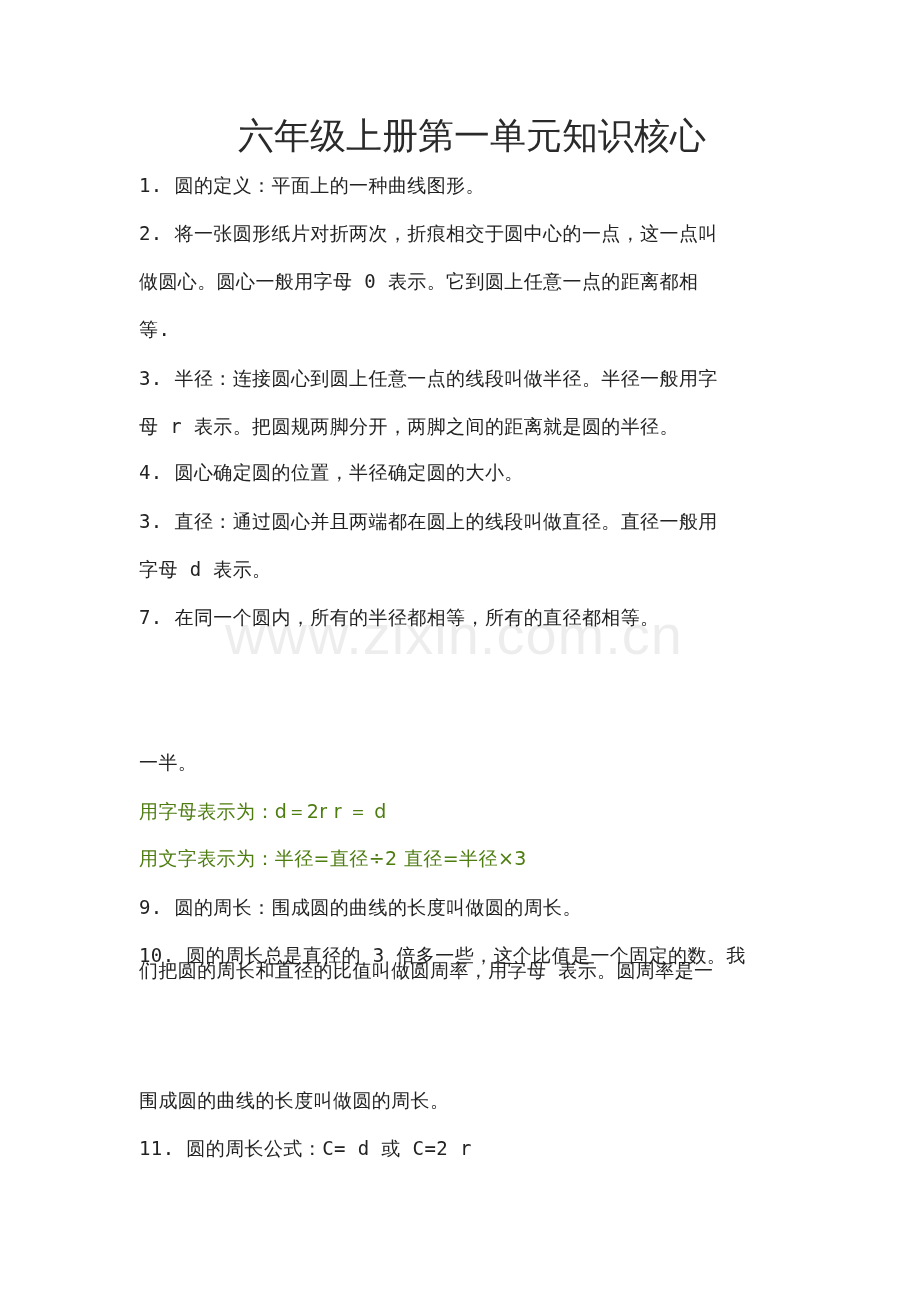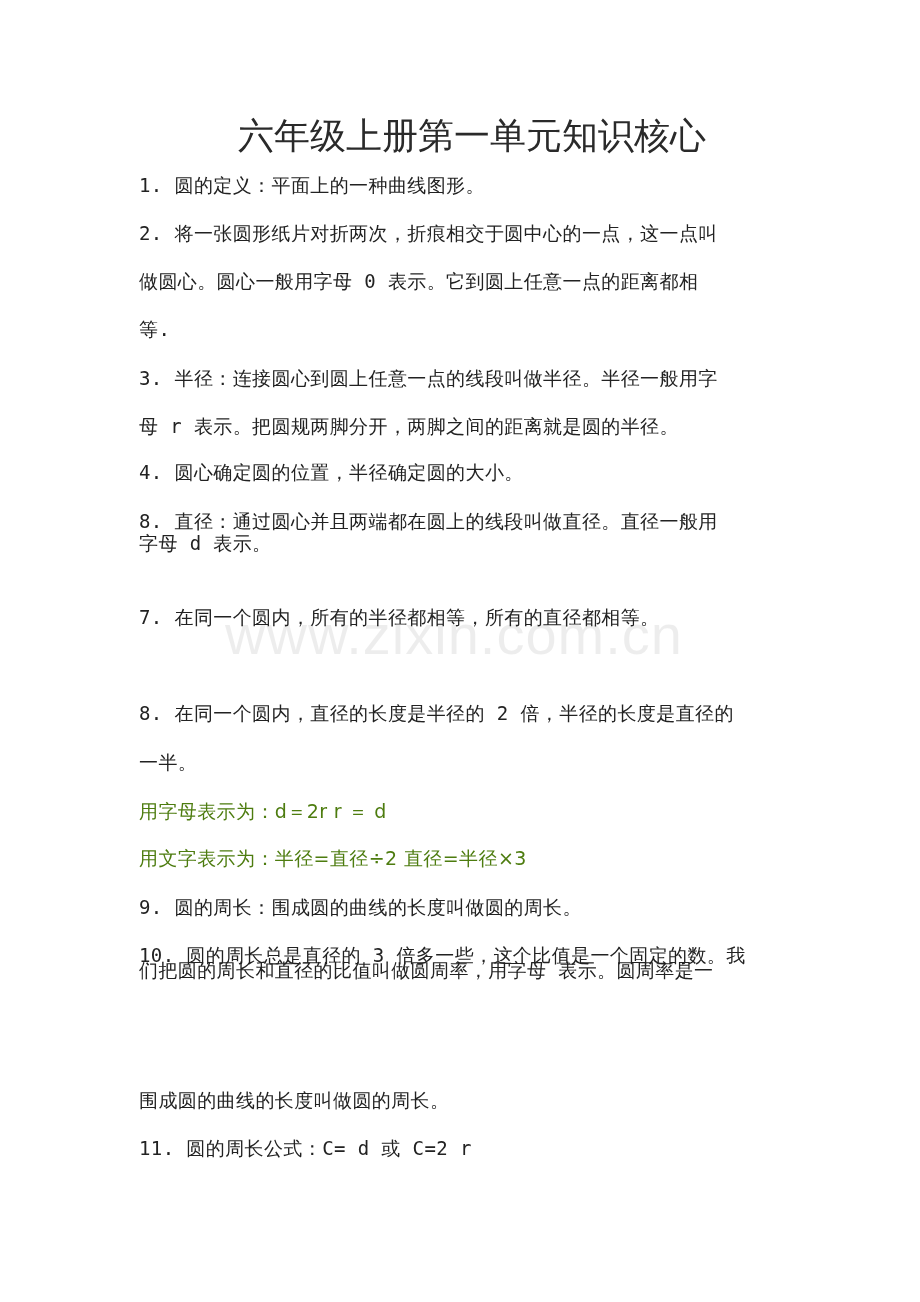--- a/index.html
+++ b/index.html
@@ -31,24 +31,23 @@
 
   <div class="watermark">www.zixin.com.cn</div>
 
   <div class="line" style="top:170px">1. 圆的定义：平面上的一种曲线图形。</div>
   <div class="line" style="top:218px">2. 将一张圆形纸片对折两次，折痕相交于圆中心的一点，这一点叫</div>
   <div class="line" style="top:266px">做圆心。圆心一般用字母 0 表示。它到圆上任意一点的距离都相</div>
   <div class="line" style="top:314px">等.</div>
   <div class="line" style="top:363px">3. 半径：连接圆心到圆上任意一点的线段叫做半径。半径一般用字</div>
   <div class="line" style="top:411px">母 r 表示。把圆规两脚分开，两脚之间的距离就是圆的半径。</div>
   <div class="line" style="top:457px">4. 圆心确定圆的位置，半径确定圆的大小。</div>
-  <div class="line" style="top:506px">8. 直径：通过圆心并且两端都在圆上的线段叫做直径。直径一般用</div>
-  <div class="line" style="top:528px">字母 d 表示。</div>
+  <div class="line" style="top:506px">3. 直径：通过圆心并且两端都在圆上的线段叫做直径。直径一般用</div>
+  <div class="line" style="top:554px">字母 d 表示。</div>
   <div class="line" style="top:602px">7. 在同一个圆内，所有的半径都相等，所有的直径都相等。</div>
-  <div class="line" style="top:698px">8. 在同一个圆内，直径的长度是半径的 2 倍，半径的长度是直径的</div>
   <div class="line" style="top:747px">一半。</div>
   <div class="line sans" style="top:796px">用字母表示为：d＝2r        r ＝ d</div>
   <div class="line sans" style="top:843px">用文字表示为：半径=直径÷2  直径=半径×3</div>
   <div class="line" style="top:892px">9. 圆的周长：围成圆的曲线的长度叫做圆的周长。</div>
   <div class="line" style="top:940px">10. 圆的周长总是直径的 3 倍多一些，这个比值是一个固定的数。我</div>
   <div class="line" style="top:955px">们把圆的周长和直径的比值叫做圆周率，用字母 表示。圆周率是一</div>
   <div class="line" style="top:1085px">围成圆的曲线的长度叫做圆的周长。</div>
   <div class="line" style="top:1133px">11. 圆的周长公式：C= d 或 C=2 r</div>
 </div>
 

